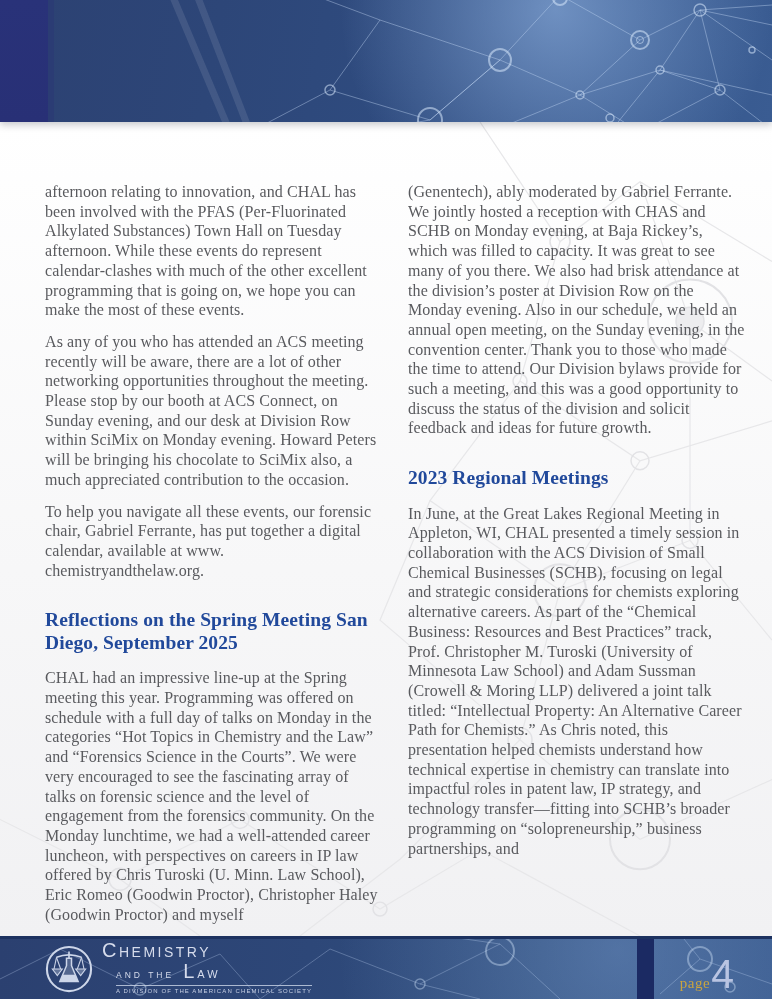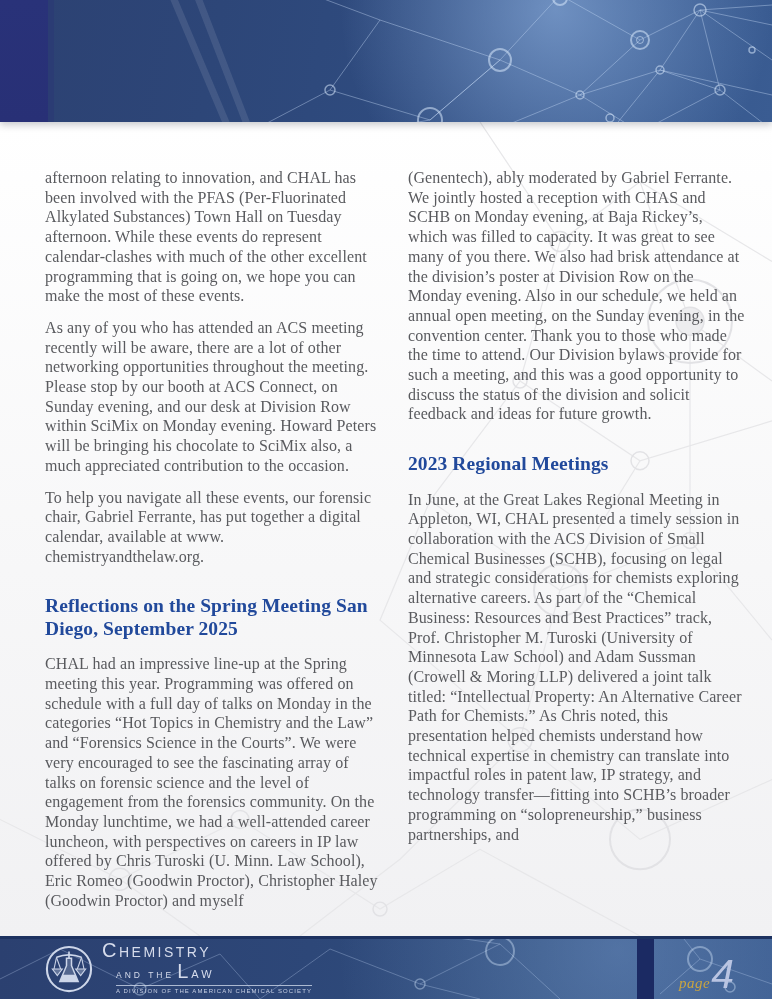--- a/index.html
+++ b/index.html
@@ -34,21 +34,21 @@
   .content {
     position: relative;
     flex: 1 1 auto;
     background: linear-gradient(180deg, #ffffff 0%, #f7f7f8 55%, #f1f1f3 100%);
     overflow: hidden;
   }
   .watermark { position: absolute; inset: 0; width: 100%; height: 100%; pointer-events: none; }
   .columns {
     position: relative;
     display: flex;
-    padding: 46px 28px 0 45px;
+    padding: 60px 28px 0 45px;
     gap: 26px;
     z-index: 1;
   }
   .col { width: 337px; flex: 0 0 337px; }
   .col p {
     margin: 0 0 12px 0;
     font-size: 16px;
     line-height: 19.7px;
     color: #595a5e;
     letter-spacing: 0.1px;
@@ -81,35 +81,35 @@
     position: absolute; left: 44px; top: 4px;
     display: flex; align-items: center; gap: 8px;
   }
   .emblem { width: 50px; height: 50px; }
   .logo-text { color: #d6dcec; font-family: "Liberation Sans", sans-serif; }
   .logo-word1 {
     display: inline-block;
     font-size: 14px; letter-spacing: 2.5px; line-height: 14px;
   }
   .logo-word1::first-letter { font-size: 20px; }
-  .logo-row2 { display: flex; align-items: baseline; margin-top: -1px; margin-left: 14px; }
+  .logo-row2 { display: flex; align-items: baseline; margin-top: -1px; margin-left: 14px; gap: 6px; }
   .logo-word2 { display: inline-block; font-size: 8.5px; letter-spacing: 3px; }
   .logo-word3 { display: inline-block; font-size: 11px; letter-spacing: 3px; margin-left: 3px; }
   .logo-word3::first-letter { font-size: 20px; }
   .logo-tagline {
     margin-top: 2px; margin-left: 14px;
     border-top: 1px solid rgba(215,224,240,0.75);
     padding-top: 2px;
     font-size: 6px; letter-spacing: 1.1px;
     color: #c6cfe4;
     white-space: nowrap;
   }
   .page-num {
     position: absolute; right: 38px; bottom: 7px;
-    display: flex; align-items: baseline; font-style: italic;
+    display: flex; align-items: baseline;
   }
   .page-num .label {
     font-family: "Liberation Serif", serif;
     font-size: 15px; color: #c9a440; letter-spacing: 0.5px;
   }
   .page-num .number {
     font-family: "Liberation Sans", sans-serif;
     font-size: 41px; line-height: 34px; color: #b9c4e2; font-weight: normal;
     margin-left: 1px;
   }

